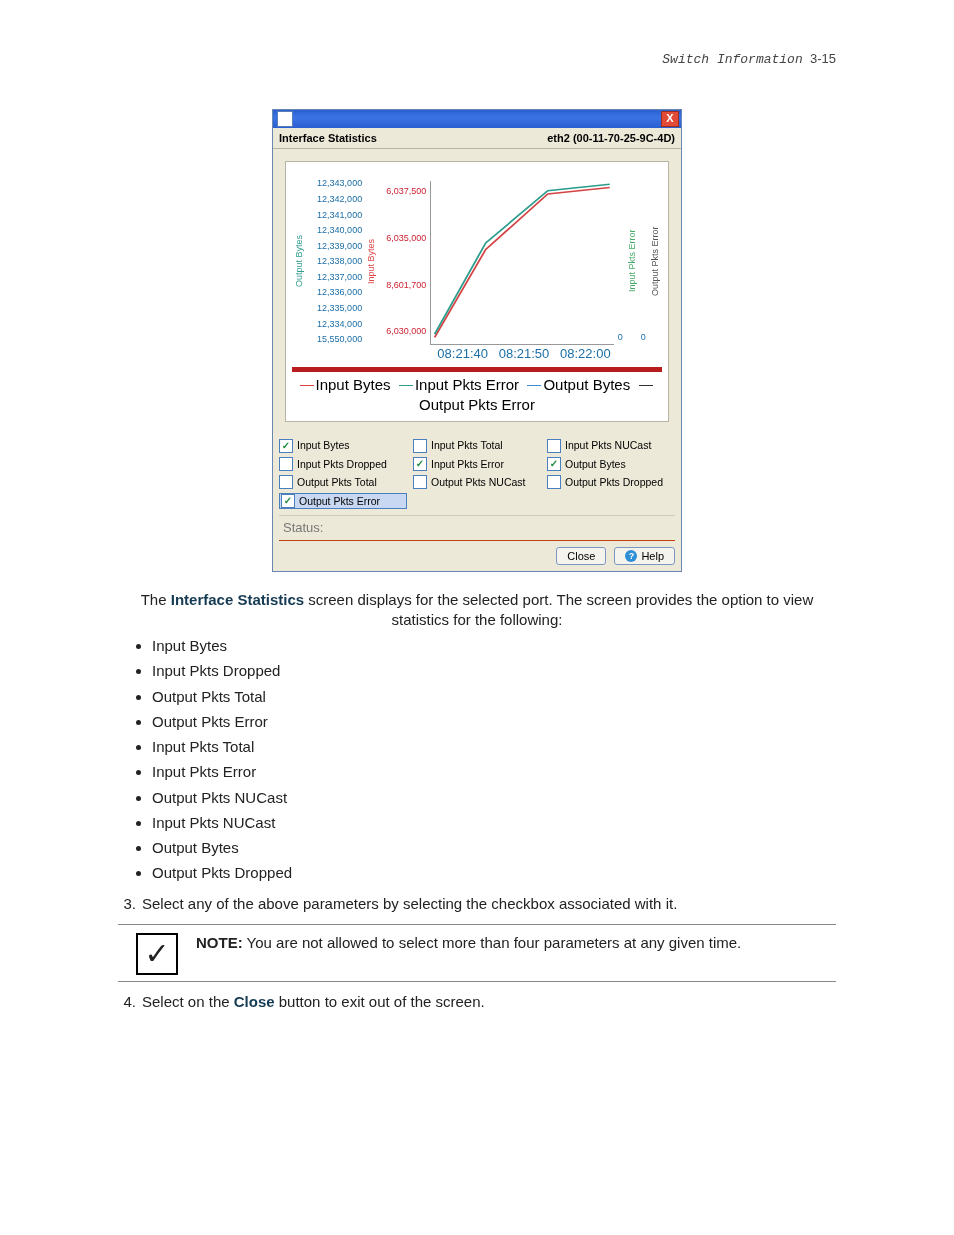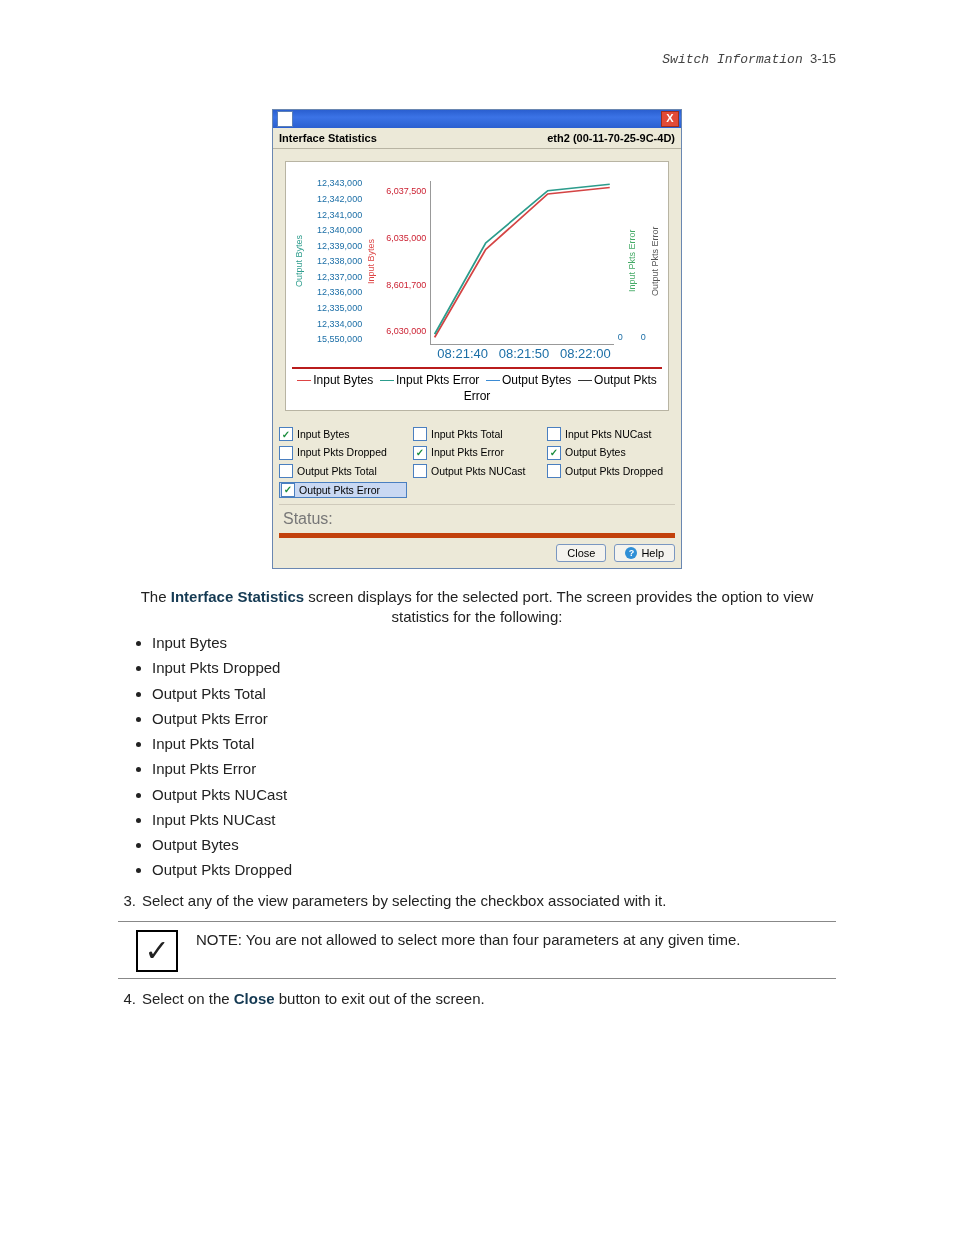--- a/index.html
+++ b/index.html
@@ -96,23 +96,23 @@
     border-left: 1px solid #999;
     border-bottom: 1px solid #999;
     position: relative;
     margin: 4px 2px 0 2px;
   }
   .plot svg { position:absolute; inset:0; width:100%; height:100%; }
   .xticks { display:flex; justify-content:space-around; font-size:13px; color:#1b6ea6; margin-left:140px; margin-right:46px;text-align:right; }
   .rzero { display:flex; flex-direction:column; justify-content:flex-end; font-size:9px; color:#1b6ea6; padding:0 2px 2px 2px;}
   .legendline {
     text-align:center;
-    font-size:12px;
+    font-size:15px;
     padding:3px 0 2px 0;
-    border-top:2px solid #b91c1c;
+    border-top:5px solid #b91c1c;
     margin-top:4px;
   }
   .lsw { display:inline-block; width:14px; border-top:1px solid; vertical-align:middle; margin-right:2px;}
   .lred{border-color:#d44;} .lteal{border-color:#2c9c8c;} .lblue{border-color:#3b8bd4;} .lblk{border-color:#333;}
   .cbgrid {
     display:grid;
     grid-template-columns: 1fr 1fr 1fr;
     gap: 4px 6px;
     padding: 4px 6px 2px 6px;
     font-size: 10.5px;
@@ -123,24 +123,24 @@
     border:1px solid #4a7fc0;
     background:#fff;
     display:inline-flex; align-items:center; justify-content:center;
     font-size:10px; color:#1a8c3c; font-weight:bold;
   }
   .cb.sel .cbbox::before { content:"✓"; }
   .cb.hl { background:#c9d8f2; border:1px solid #4a7fc0; padding:0 1px; }
   .statusrow {
     margin: 4px 6px 0 6px;
     padding: 3px 4px;
-    font-size:16px;
+    font-size:13px;
     color:#777;
     border-top:1px solid #cfcabb;
-    border-bottom:5px solid #c2410c;
+    border-bottom:1px solid #c2410c;
     background:#ece9d8;
   }
   .btnrow {
     display:flex; justify-content:flex-end; gap:8px;
     padding:6px;
   }
   .wbtn {
     border:1px solid #7a97c1;
     background:#f4f3ee;
     border-radius:3px;
@@ -183,21 +183,21 @@
     padding: 6px 0 4px 0;
   }
   .checkmark {
     width:38px; height:38px;
     border:2px solid #000;
     display:flex; align-items:center; justify-content:center;
     font-size:30px;
     margin-left: 18px;
   }
   .notetxt { font-family: "Helvetica Neue", Arial, sans-serif; font-weight:300; }
-  .notetxt b { font-weight:400; }
+  .notetxt b { font-weight:700; }
 </style>
 </head>
 <body>
 
 <div class="page">
   <div class="runhead">
     <span class="it">Switch Information</span>&nbsp;&nbsp;<span>3-15</span>
   </div>
 
   <div class="shot">
@@ -333,21 +333,21 @@
     <li>Input Pkts Total</li>
     <li>Input Pkts Error</li>
     <li>Output Pkts NUCast</li>
     <li>Input Pkts NUCast</li>
     <li>Output Bytes</li>
     <li>Output Pkts Dropped</li>
   </ul>
 
   <div class="step">
     <span class="num">3.</span>
-    <span>Select any of the view parameters by selecting the checkbox associated with it.</span>
+    <span>Select any of the above parameters by selecting the checkbox associated with it.</span>
   </div>
 
   <hr class="rule">
   <div class="notebox">
     <div class="checkmark">✓</div>
     <div class="notetxt">
       <b>NOTE:</b><span> You are not allowed to select more than four parameters at any given time.</span>
     </div>
   </div>
   <hr class="rule2">

